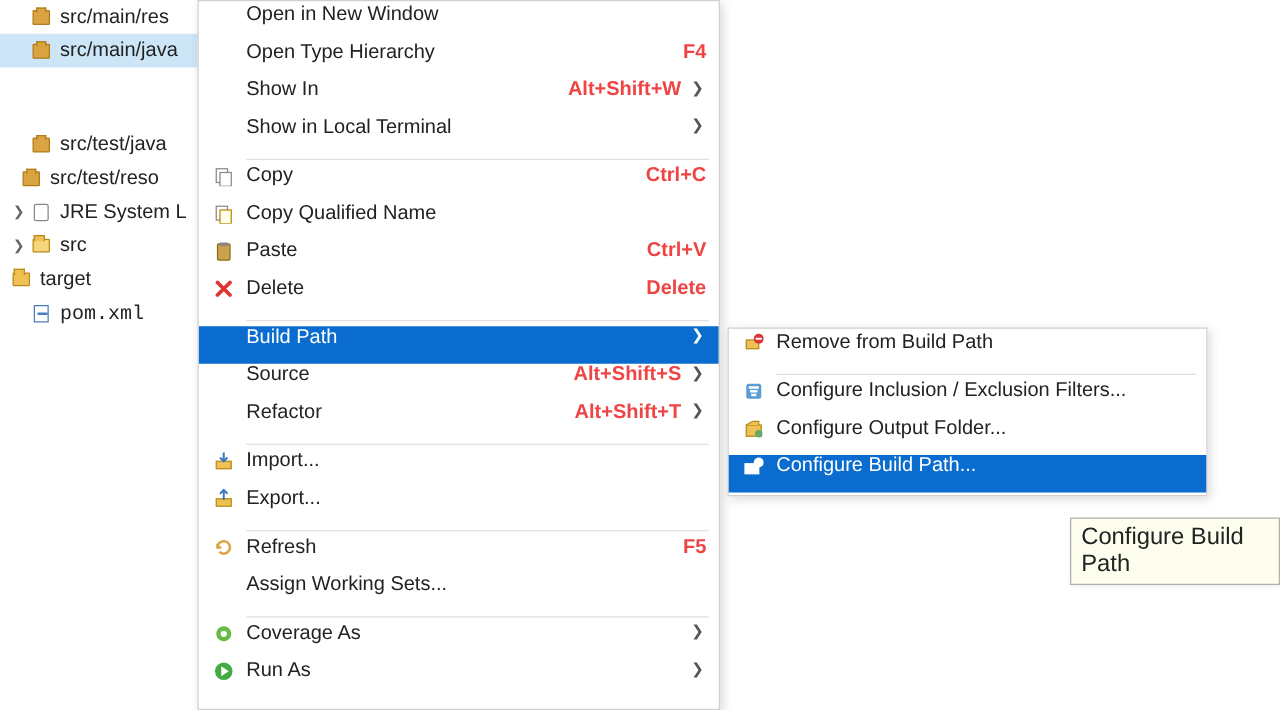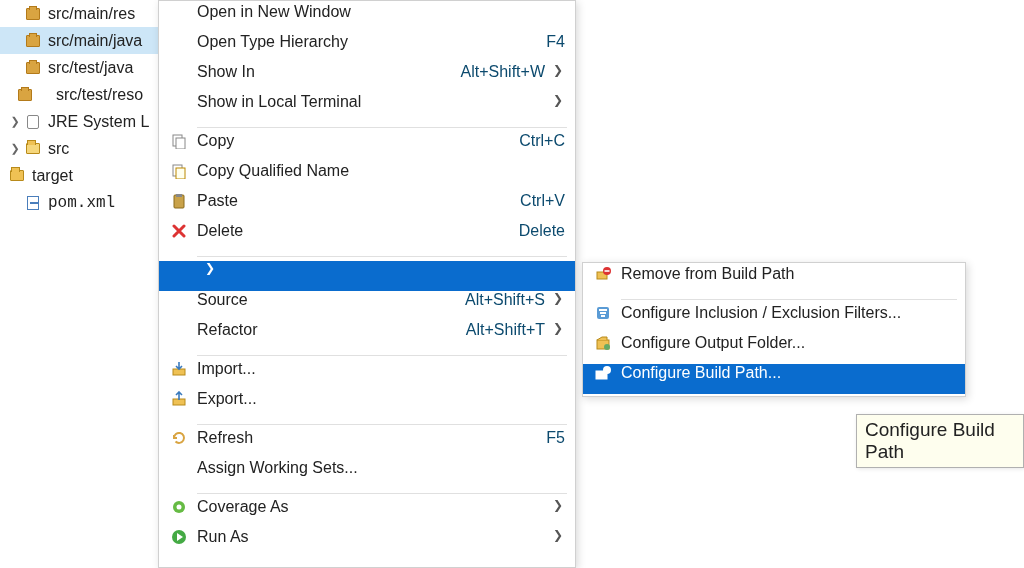--- a/index.html
+++ b/index.html
@@ -79,22 +79,23 @@
     align-items: center; justify-content: center;
     flex: 0 0 24px;
     margin-right: 6px;
   }
   .menu-item .mlabel {
     flex: 1 1 auto;
   }
   .menu-item .maccel {
     flex: 0 0 auto;
     text-align: right;
-    color: #0c4a6e;
+    color: #ef4444;
     padding-left: 20px;
+    font-weight: bold;
   }
   .menu-item .marrow {
     width: 14px;
     text-align: center;
     color: #555;
     font-size: 12px;
     margin-left: 6px;
   }
   .menu-item.highlight {
     background: #0a6cce;
@@ -141,27 +142,27 @@
         <span class="ic-pkg"></span>
       </span>
       <span class="label">src/main/res</span>
     </div>
     <div class="tree-item selected" style="padding-left: 24px;">
       <span class="ticon">
         <span class="ic-pkg"></span>
       </span>
       <span class="label">src/main/java</span>
     </div>
-    <div class="tree-item" style="padding-left: 24px;">
+    <div class="tree-item" style="padding-left: 24px; margin-top: 48px;">
       <span class="ticon">
         <span class="ic-pkg"></span>
       </span>
       <span class="label">src/test/java</span>
     </div>
-    <div class="tree-item" style="padding-left: 16px; gap: 16px;">
+    <div class="tree-item" style="padding-left: 16px;">
       <span class="ticon">
         <span class="ic-pkg"></span>
       </span>
       <span class="label">src/test/reso</span>
     </div>
     <div class="tree-item" style="padding-left: 8px;">
       <span class="exp">❯</span>
       <span class="ticon">
         <span class="ic-jar"></span>
       </span>
@@ -246,20 +247,21 @@
         <svg width="14" height="14">
           <path d="M2 2 L12 12 M12 2 L2 12" stroke="#d33" stroke-width="3" stroke-linecap="round"></path>
         </svg>
       </span>
       <span class="mlabel">Delete</span>
       <span class="maccel">Delete</span>
     </div>
     <div class="menu-sep"></div>
     <div class="menu-item highlight">
       <span class="micon"></span>
+      <span class="mlabel">Build Path</span>
       <span class="marrow">❯</span>
     </div>
     <div class="menu-item">
       <span class="micon"></span>
       <span class="mlabel">Source</span>
       <span class="maccel">Alt+Shift+S</span>
       <span class="marrow">❯</span>
     </div>
     <div class="menu-item">
       <span class="micon"></span>

